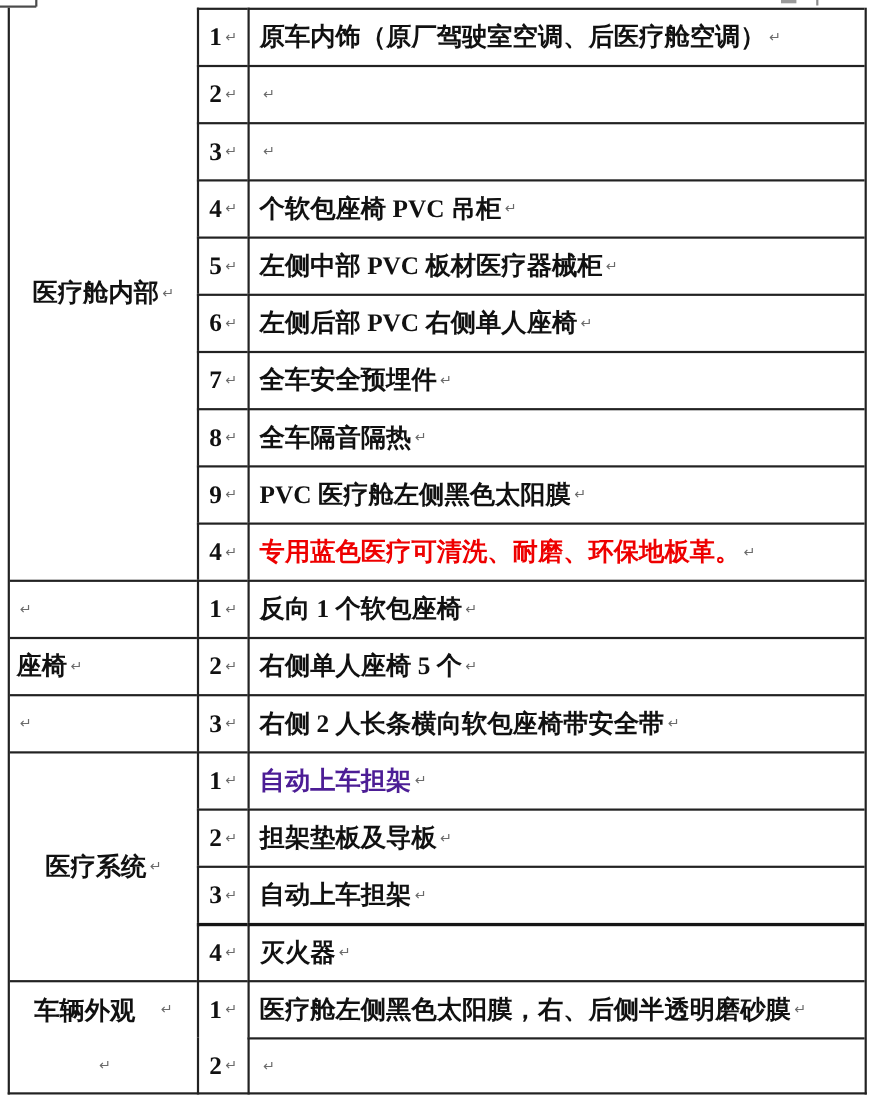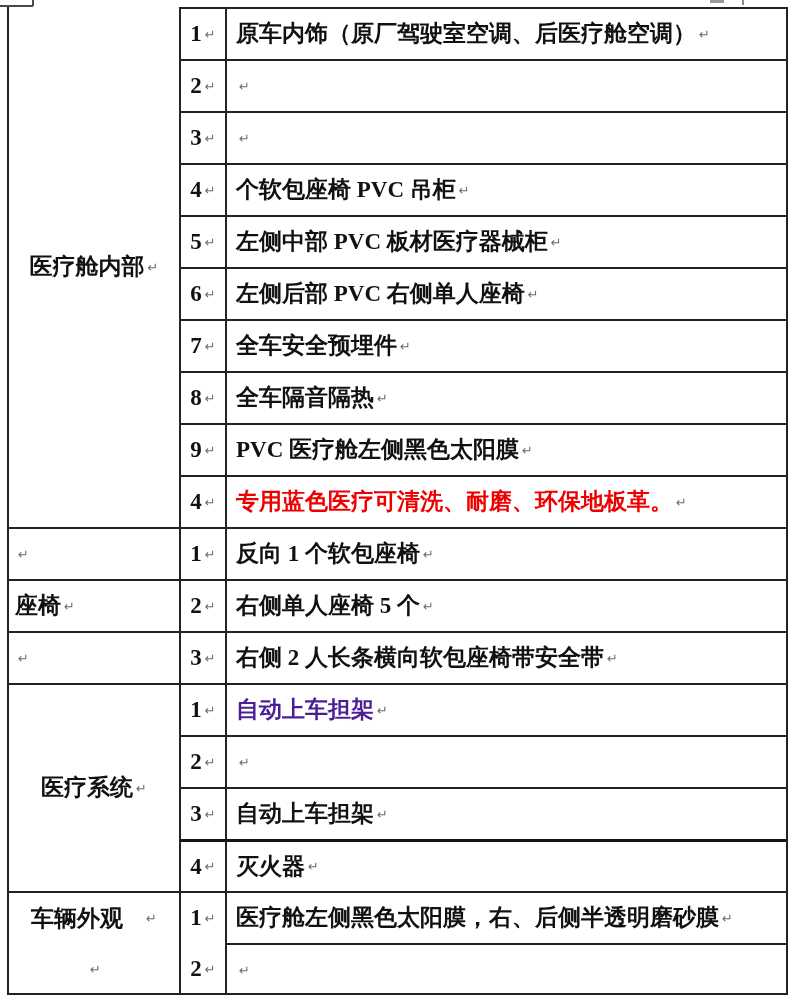--- a/index.html
+++ b/index.html
@@ -205,20 +205,21 @@
     <div class="cell desc bt" style="grid-row:14">
         <span class="red" style="color: #4c1d95;">自动上车担架</span>
         <span class="eol">↵</span>
       </div>
 
     <div class="cell num bt" style="grid-row:15">
         <span>2</span>
         <span class="eol">↵</span>
       </div>
     <div class="cell desc bt" style="grid-row:15">
+        <span>担架垫板及导板</span>
         <span class="eol">↵</span>
       </div>
 
     <div class="cell num bt" style="grid-row:16">
         <span>3</span>
         <span class="eol">↵</span>
       </div>
     <div class="cell desc bt" style="grid-row:16">
         <span>自动上车担架</span>
         <span class="eol">↵</span>

